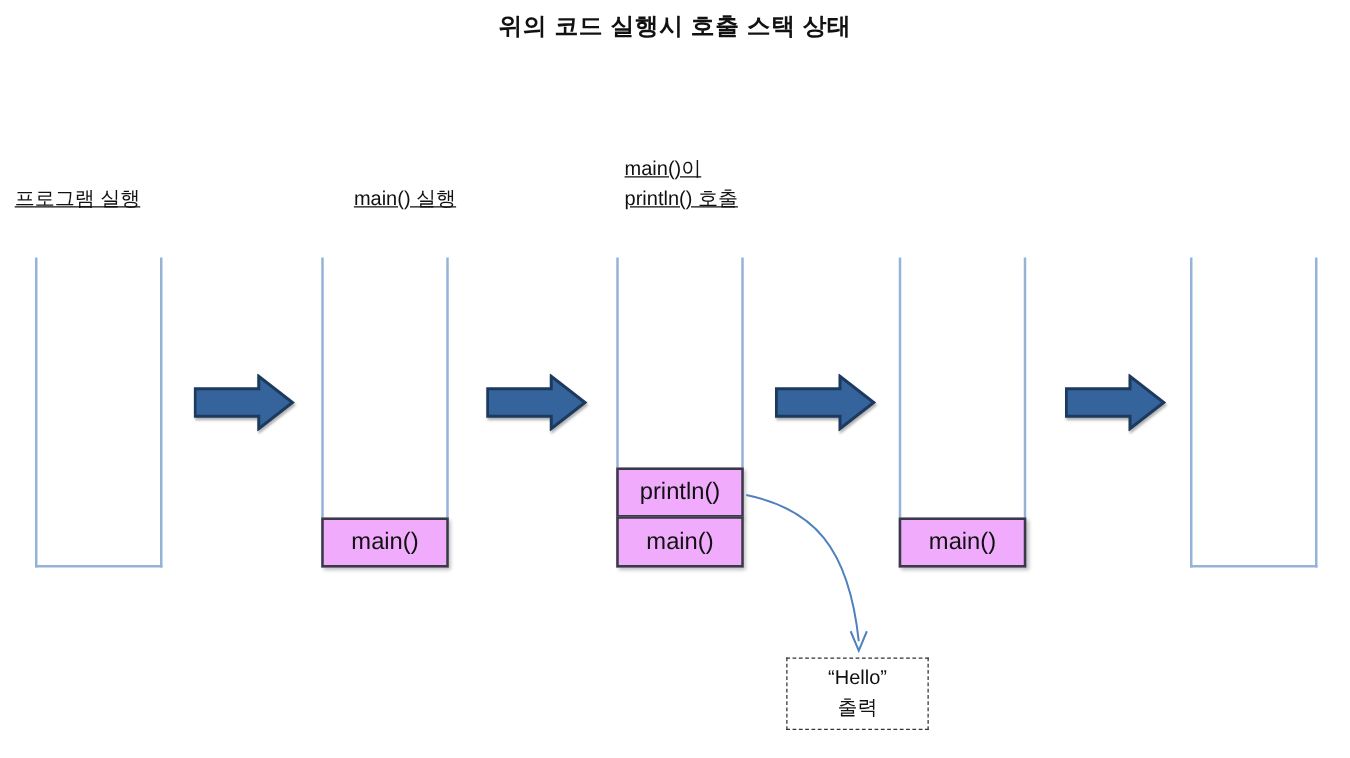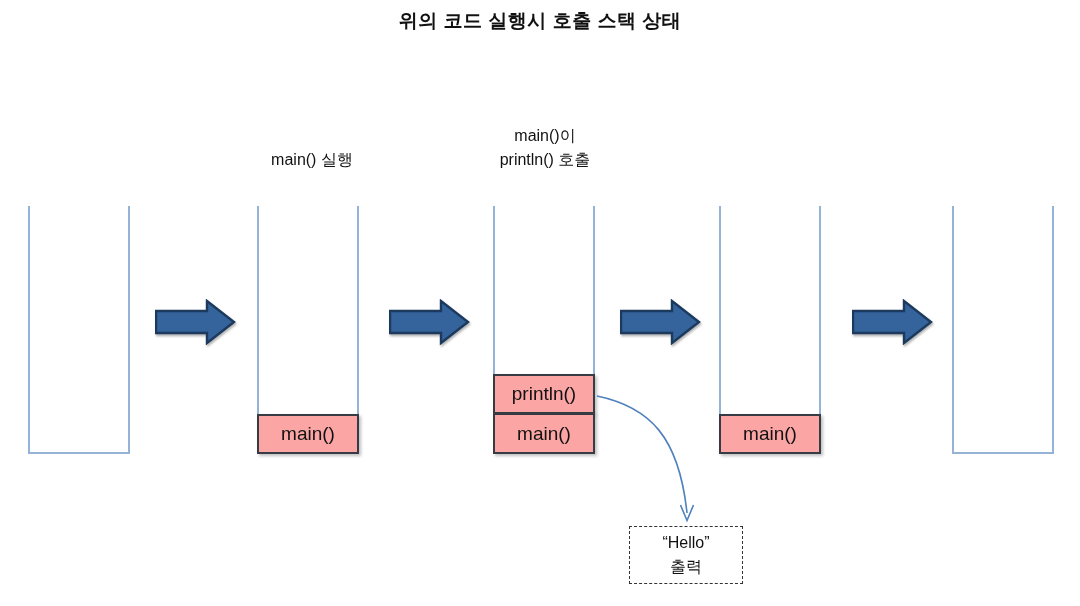--- a/index.html
+++ b/index.html
@@ -21,42 +21,43 @@
     letter-spacing: 0.5px;
   }
   .stage-label {
     position: absolute;
     top: 112px;
     height: 60px;
     display: flex;
     flex-direction: column;
     justify-content: flex-end;
     align-items: center;
-    text-align: center;
+    text-align: left;
     font-size: 16px;
     line-height: 24px;
     white-space: pre-line;
+    text-decoration: underline;
   }
   .stack {
     position: absolute;
     top: 206px;
     width: 102px;
     height: 248px;
     box-sizing: border-box;
     border-left: 2px solid #95b3d7;
     border-right: 2px solid #95b3d7;
     border-bottom: 2px solid #95b3d7;
     background: #ffffff;
   }
   .frame {
     position: absolute;
     width: 102px;
     height: 40px;
     box-sizing: border-box;
-    background: #fca5a5;
+    background: #f0abfc;
     border: 2px solid #363b44;
     display: flex;
     align-items: center;
     justify-content: center;
     font-size: 19px;
     box-shadow: 2px 2px 3px rgba(0,0,0,0.25);
   }
   .block-arrow {
     position: absolute;
     top: 299px;
@@ -86,21 +87,22 @@
     line-height: 24px;
   }
 </style>
 </head>
 <body>
 
 <div class="canvas">
 
   <div class="title">위의 코드 실행시 호출 스택 상태</div>
 
-  <div class="stage-label" style="left:252px;width:120px">main() 실행</div>
+  <div class="stage-label" style="left:2px;width:120px">프로그램 실행</div>
+  <div class="stage-label" style="left:264px;width:120px">main() 실행</div>
   <div class="stage-label" style="left:483px;width:124px">main()이
 println() 호출</div>
 
   <div class="stack" style="left:28px"></div>
   <div class="stack" style="left:257px"></div>
   <div class="stack" style="left:493px"></div>
   <div class="stack" style="left:719px"></div>
   <div class="stack" style="left:952px"></div>
 
   <div class="frame" style="left:257px;top:414px">main()</div>

